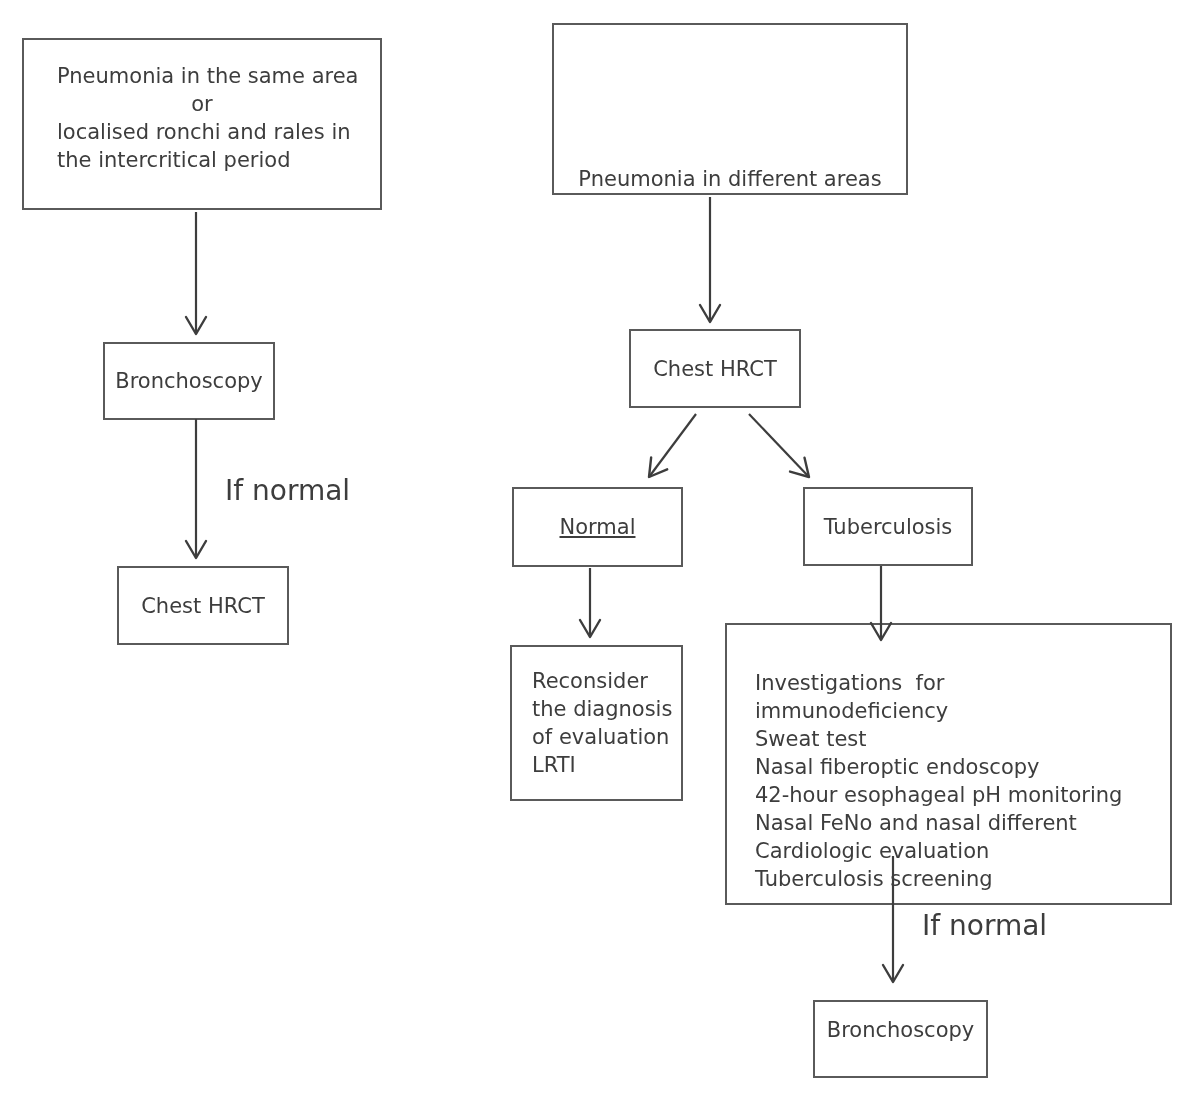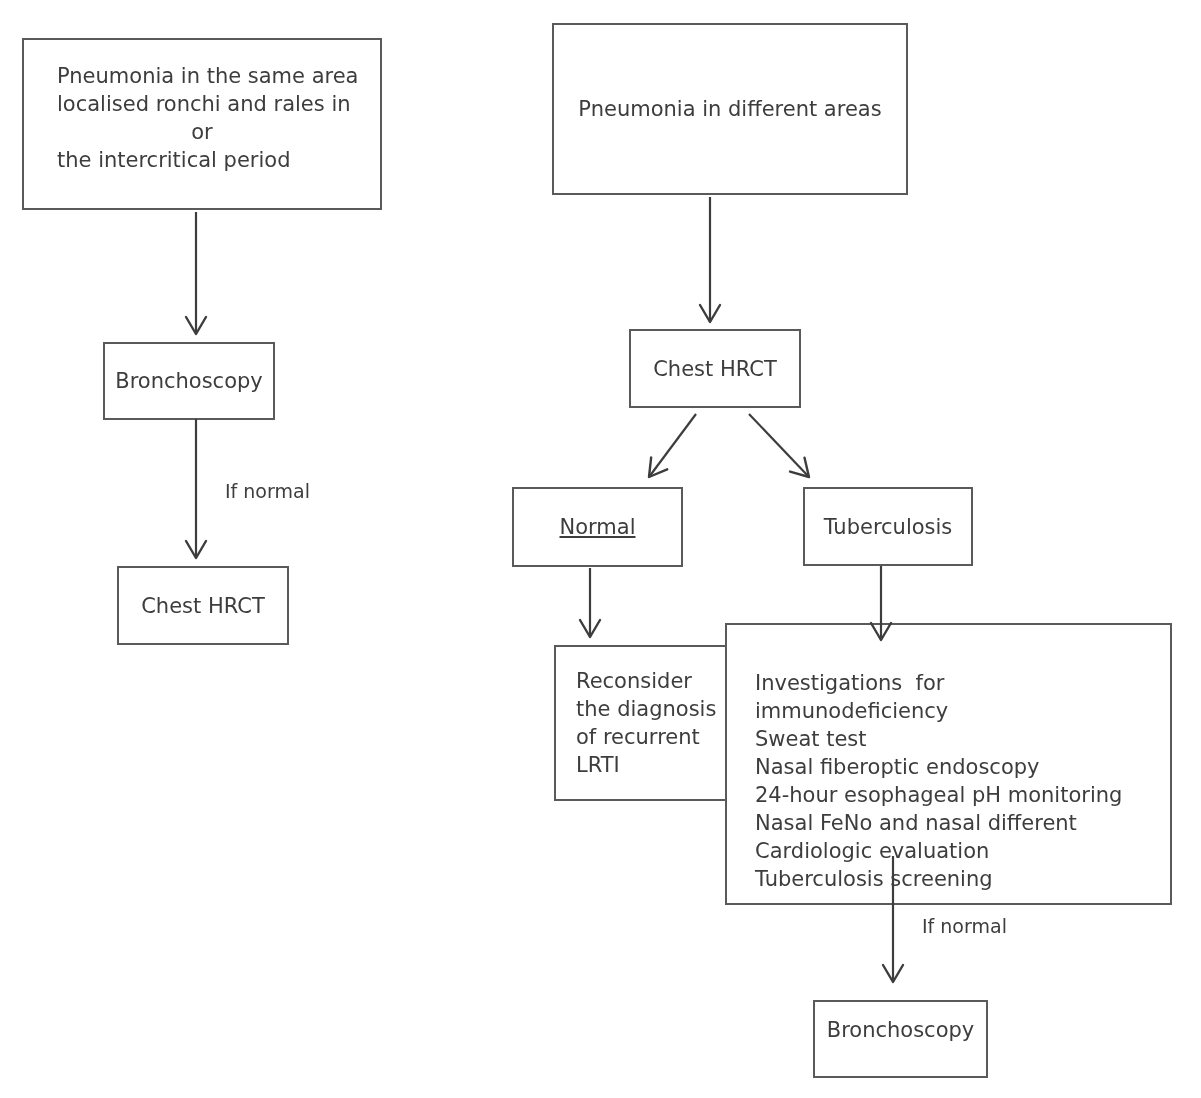--- a/index.html
+++ b/index.html
@@ -34,32 +34,32 @@
   .bline { white-space: pre; display: block; }
 
   
   #node-same-area       { left: 22px;  top: 38px;  width: 360px; height: 172px; padding-top: 22px; }
   #node-same-area .bline { padding-left: 33px; }
   #node-same-area .bline.or-line { padding-left: 0; text-align: center; }
   #node-bronchoscopy-left { left: 103px; top: 342px; width: 172px; height: 78px; }
   #node-chest-hrct-left   { left: 117px; top: 566px; width: 172px; height: 79px; }
 
   
-  #node-different-areas  { left: 552px; top: 23px;  width: 356px; height: 172px; }
+  #node-different-areas  { left: 552px; top: 23px;  width: 356px; height: 172px; align-items: flex-end; }
   #node-chest-hrct-right { left: 629px; top: 329px; width: 172px; height: 79px; }
   #node-normal           { left: 512px; top: 487px; width: 171px; height: 80px; text-decoration: underline; }
   #node-pathological     { left: 803px; top: 487px; width: 170px; height: 79px; }
-  #node-reconsider       { left: 510px; top: 645px; width: 173px; height: 156px; padding: 20px 6px 0 20px; margin-left: 44px; }
+  #node-reconsider       { left: 510px; top: 645px; width: 173px; height: 156px; padding: 20px 6px 0 20px; }
   #node-investigations   { left: 725px; top: 623px; width: 447px; height: 282px; padding: 44px 6px 12px 28px; }
   #node-bronchoscopy-right { left: 813px; top: 1000px; width: 175px; height: 78px;
                              display: flex; justify-content: center; align-items: flex-start; padding-top: 14px; }
 
   .edge-label {
     position: absolute;
-    font-size: 19px;
+    font-size: 28px;
     line-height: 28px;
     color: var(--text, #3d3d3d);
     white-space: pre;
   }
   #edge-label-left-if-normal  { left: 225px; top: 477px; }
   #edge-label-right-if-normal { left: 922px; top: 912px; }
 
   svg.arrows {
     position: absolute;
     left: 0; top: 0;
@@ -70,22 +70,22 @@
   }
   svg.arrows line { stroke: currentColor; stroke-width: 2.2; }
 </style>
 </head>
 <body>
 
 <div class="canvas">
 
   <div class="box" id="node-same-area">
     <span class="bline">Pneumonia in the same area</span>
+    <span class="bline or-line">or</span>
     <span class="bline">localised ronchi and rales in</span>
-    <span class="bline or-line">or</span>
     <span class="bline">the intercritical period</span>
   </div>
 
   <div class="box center-box" id="node-bronchoscopy-left">
     <span>Bronchoscopy</span>
   </div>
 
   <div class="box center-box" id="node-chest-hrct-left">
     <span>Chest HRCT</span>
   </div>
@@ -102,30 +102,30 @@
     <span>Normal</span>
   </div>
 
   <div class="box center-box" id="node-pathological">
     <span>Tuberculosis</span>
   </div>
 
   <div class="box" id="node-reconsider">
     <span class="bline">Reconsider</span>
     <span class="bline">the diagnosis</span>
-    <span class="bline">of recurrent</span>
+    <span class="bline">of evaluation</span>
     <span class="bline">LRTI</span>
   </div>
 
   <div class="box" id="node-investigations">
     <span class="bline">Investigations  for</span>
     <span class="bline">immunodeficiency</span>
     <span class="bline">Sweat test</span>
     <span class="bline">Nasal fiberoptic endoscopy</span>
-    <span class="bline">24-hour esophageal pH monitoring</span>
+    <span class="bline">42-hour esophageal pH monitoring</span>
     <span class="bline">Nasal FeNo and nasal different</span>
     <span class="bline">Cardiologic evaluation</span>
     <span class="bline">Tuberculosis screening</span>
   </div>
 
   <div class="box" id="node-bronchoscopy-right">
     <span>Bronchoscopy</span>
   </div>
 
   <div class="edge-label" id="edge-label-left-if-normal">If normal</div>

